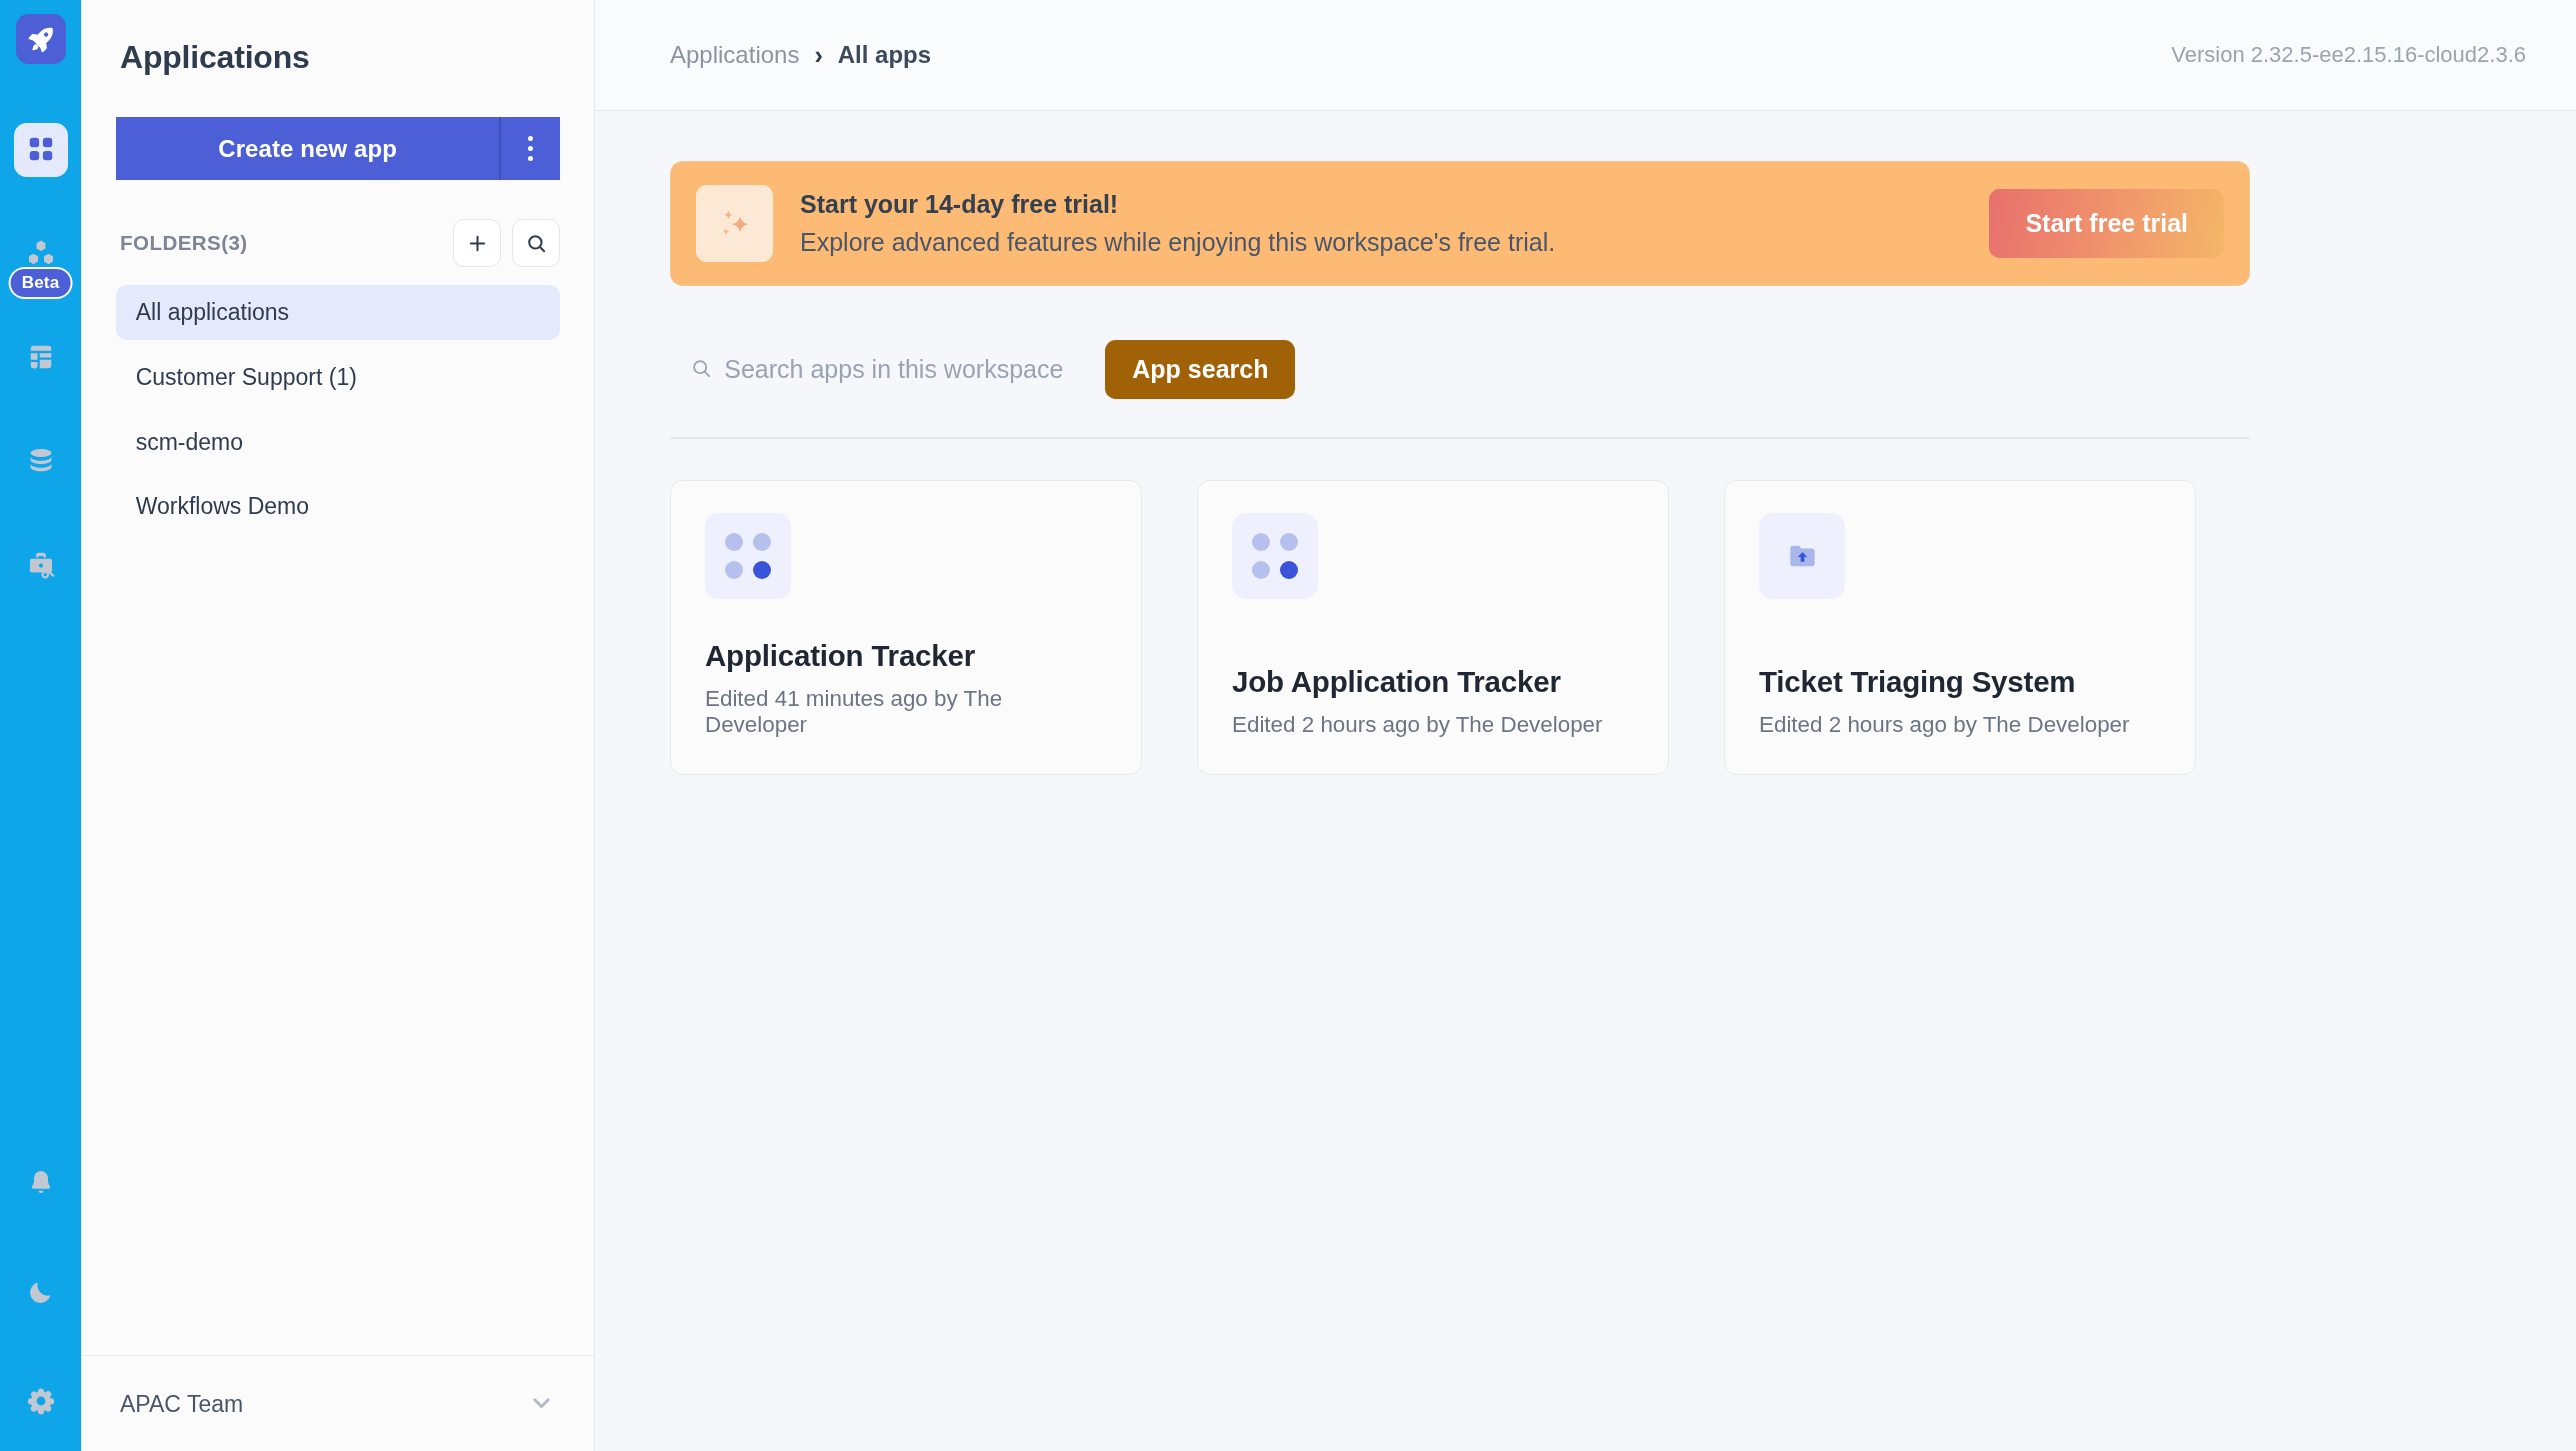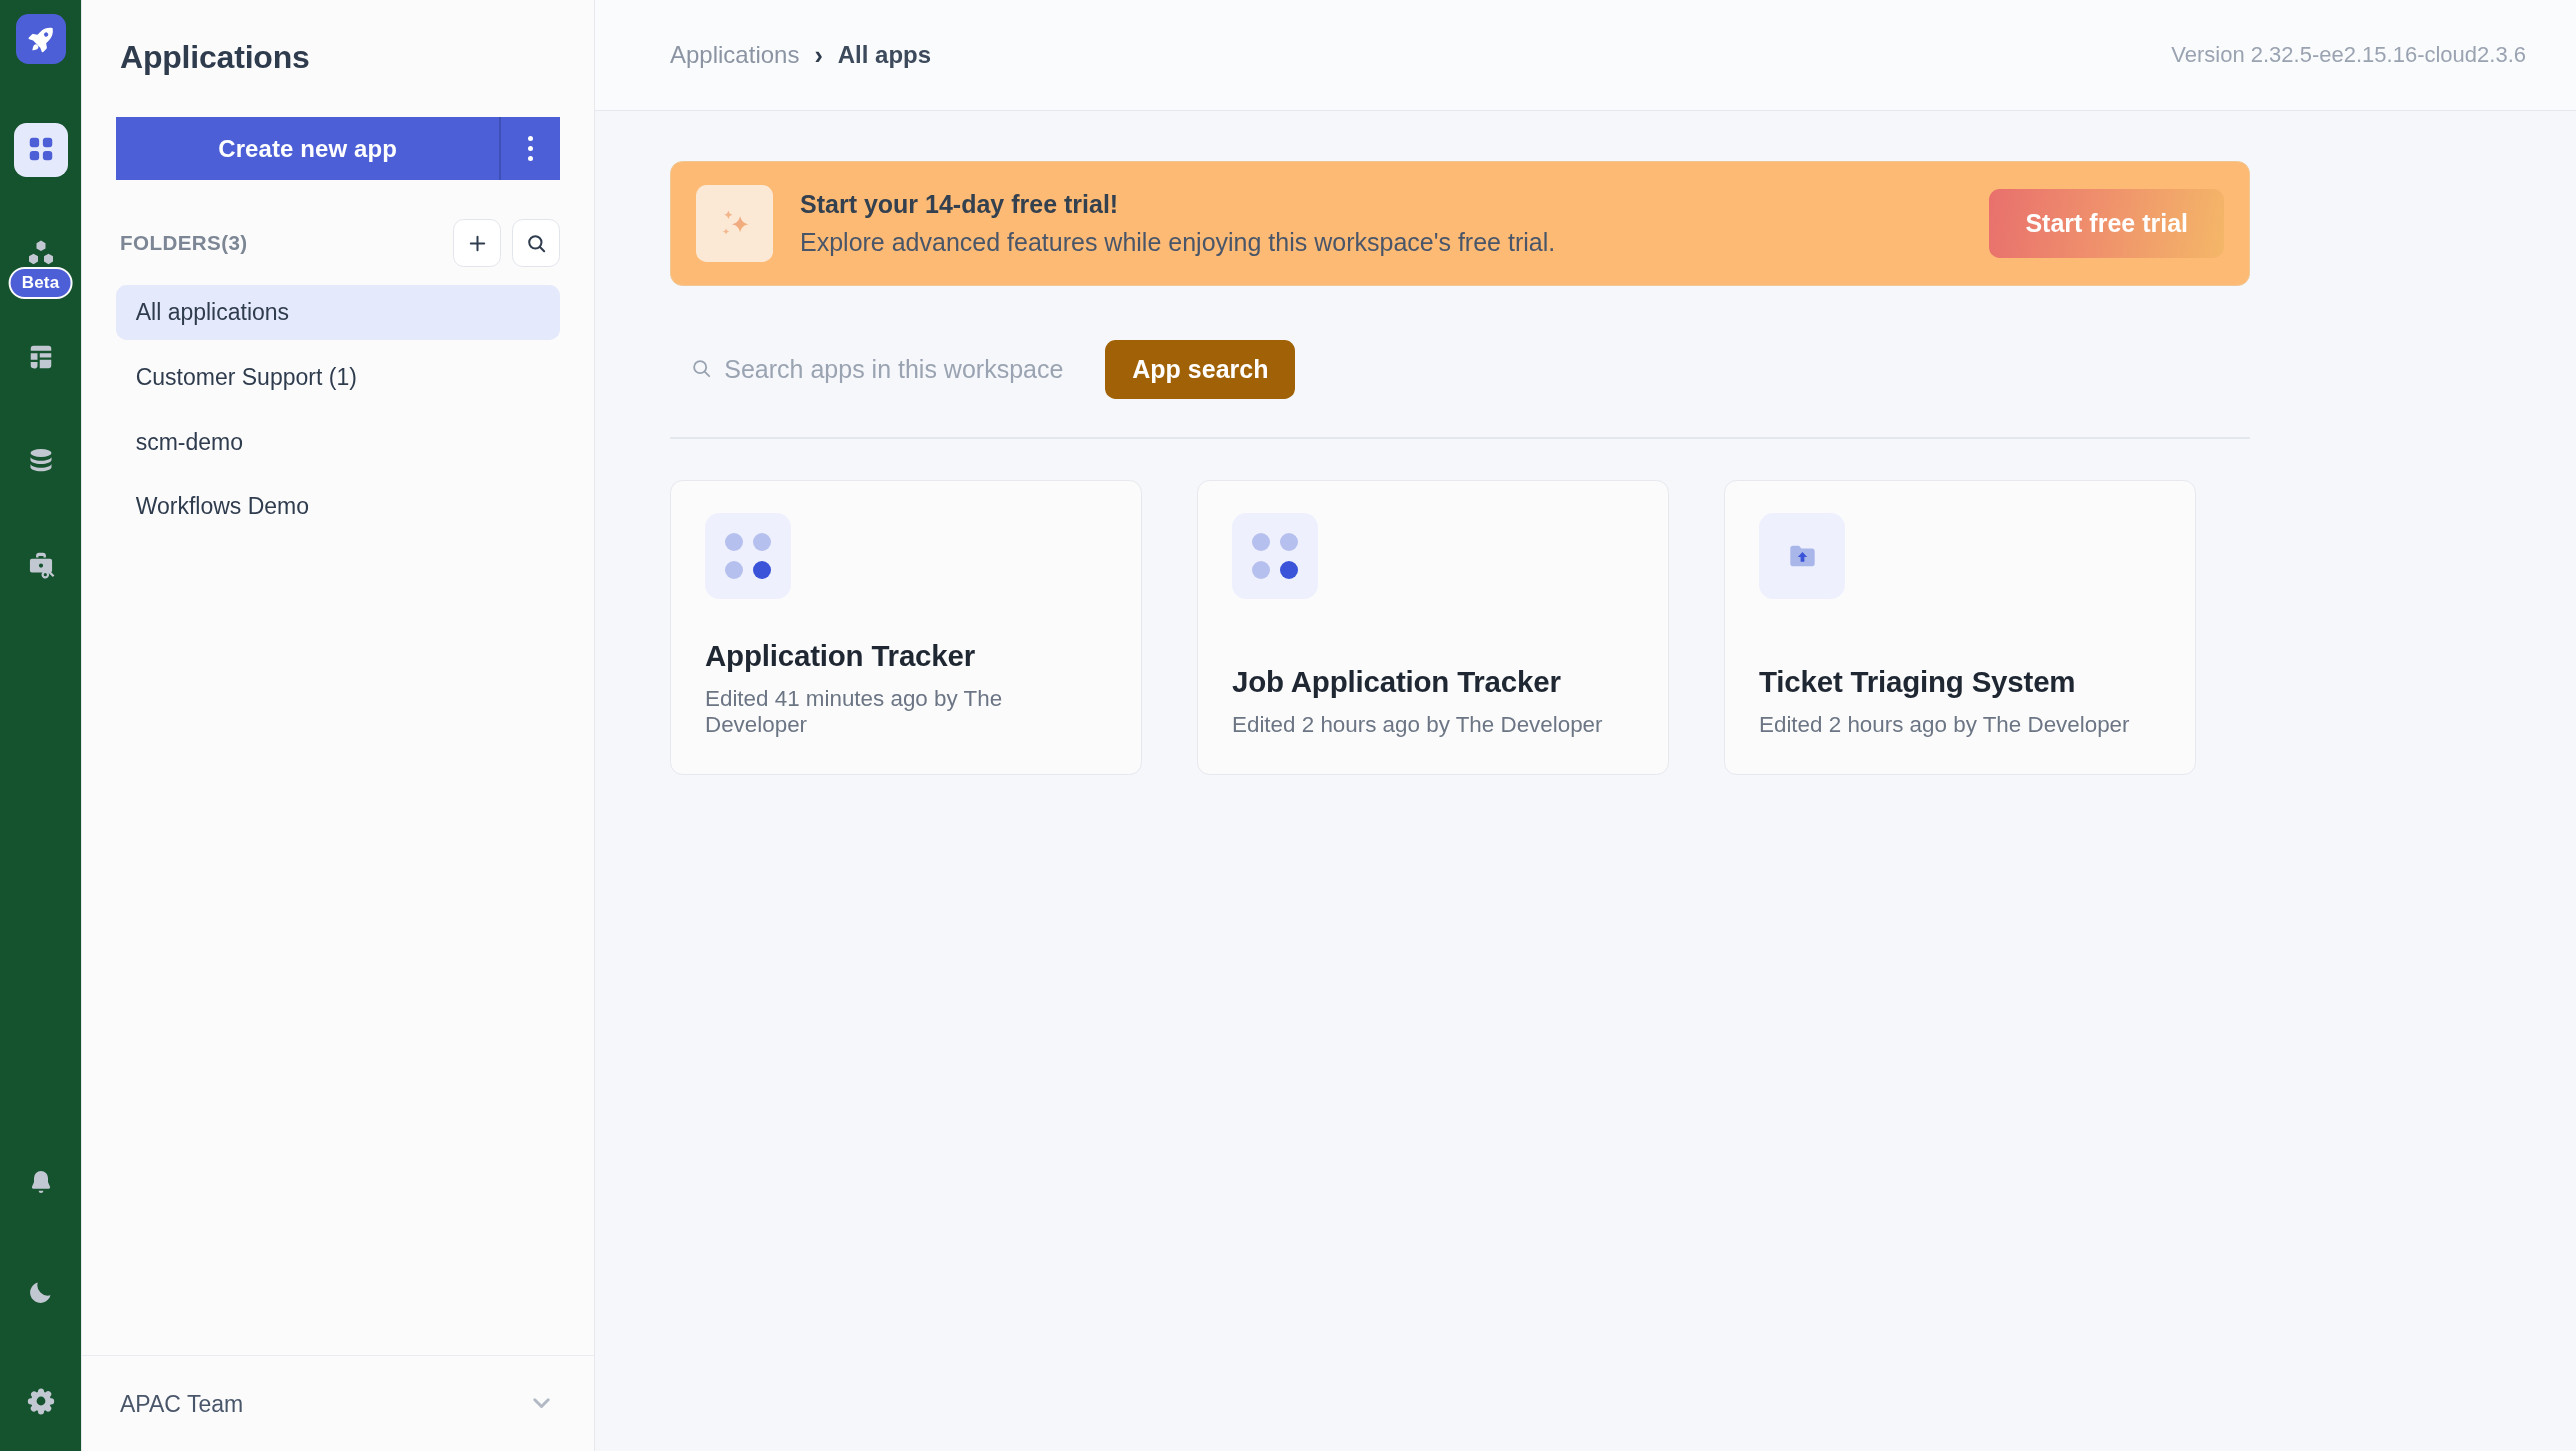--- a/index.html
+++ b/index.html
@@ -7,21 +7,21 @@
     width: 2576px; height: 1452px;
     background: #ffffff;
     font-family: "Liberation Sans", sans-serif;
     overflow: hidden;
   }
   .app { display: flex; width: 2576px; height: 1452px; background: #ffffff; }
 
   
   .rail {
     width: 82px; flex: 0 0 82px;
-    background: #14532d;
+    background: #0ea5e9;
     border-right: 1.8px solid #e6e8ee;
     display: flex; flex-direction: column; align-items: center;
     padding-top: 14.3px; padding-bottom: 23px;
     position: relative;
   }
   .rail-top { display: flex; flex-direction: column; align-items: center; }
   .rail-bottom { margin-top: auto; display: flex; flex-direction: column; align-items: center; gap: 55px; }
   .rail-btn {
     width: 54px; height: 54px; border-radius: 12.5px;
     display: flex; align-items: center; justify-content: center;

